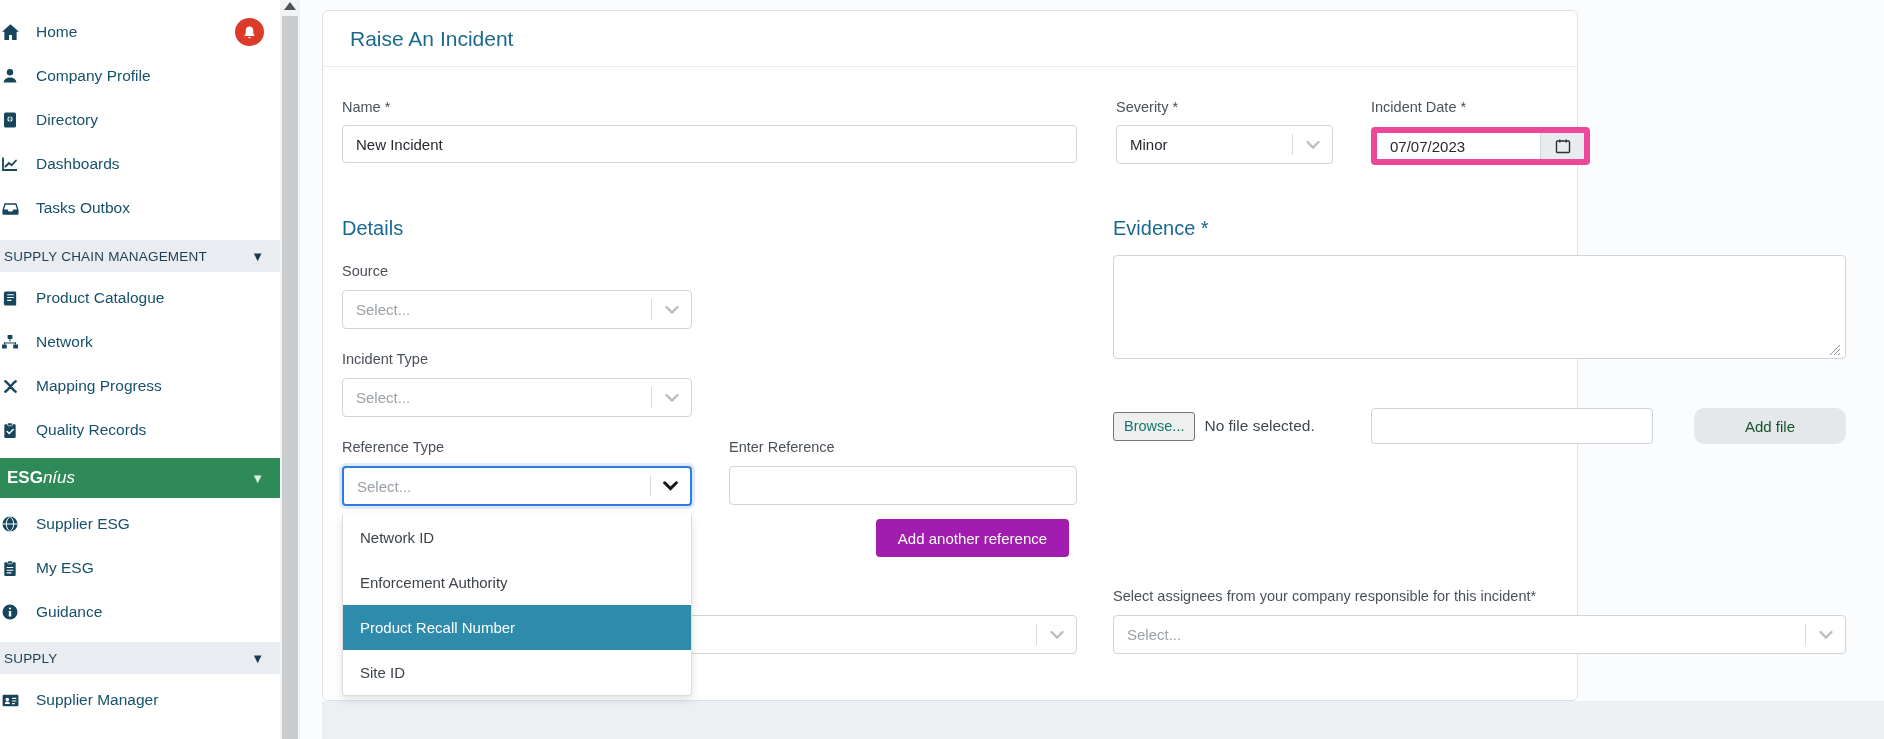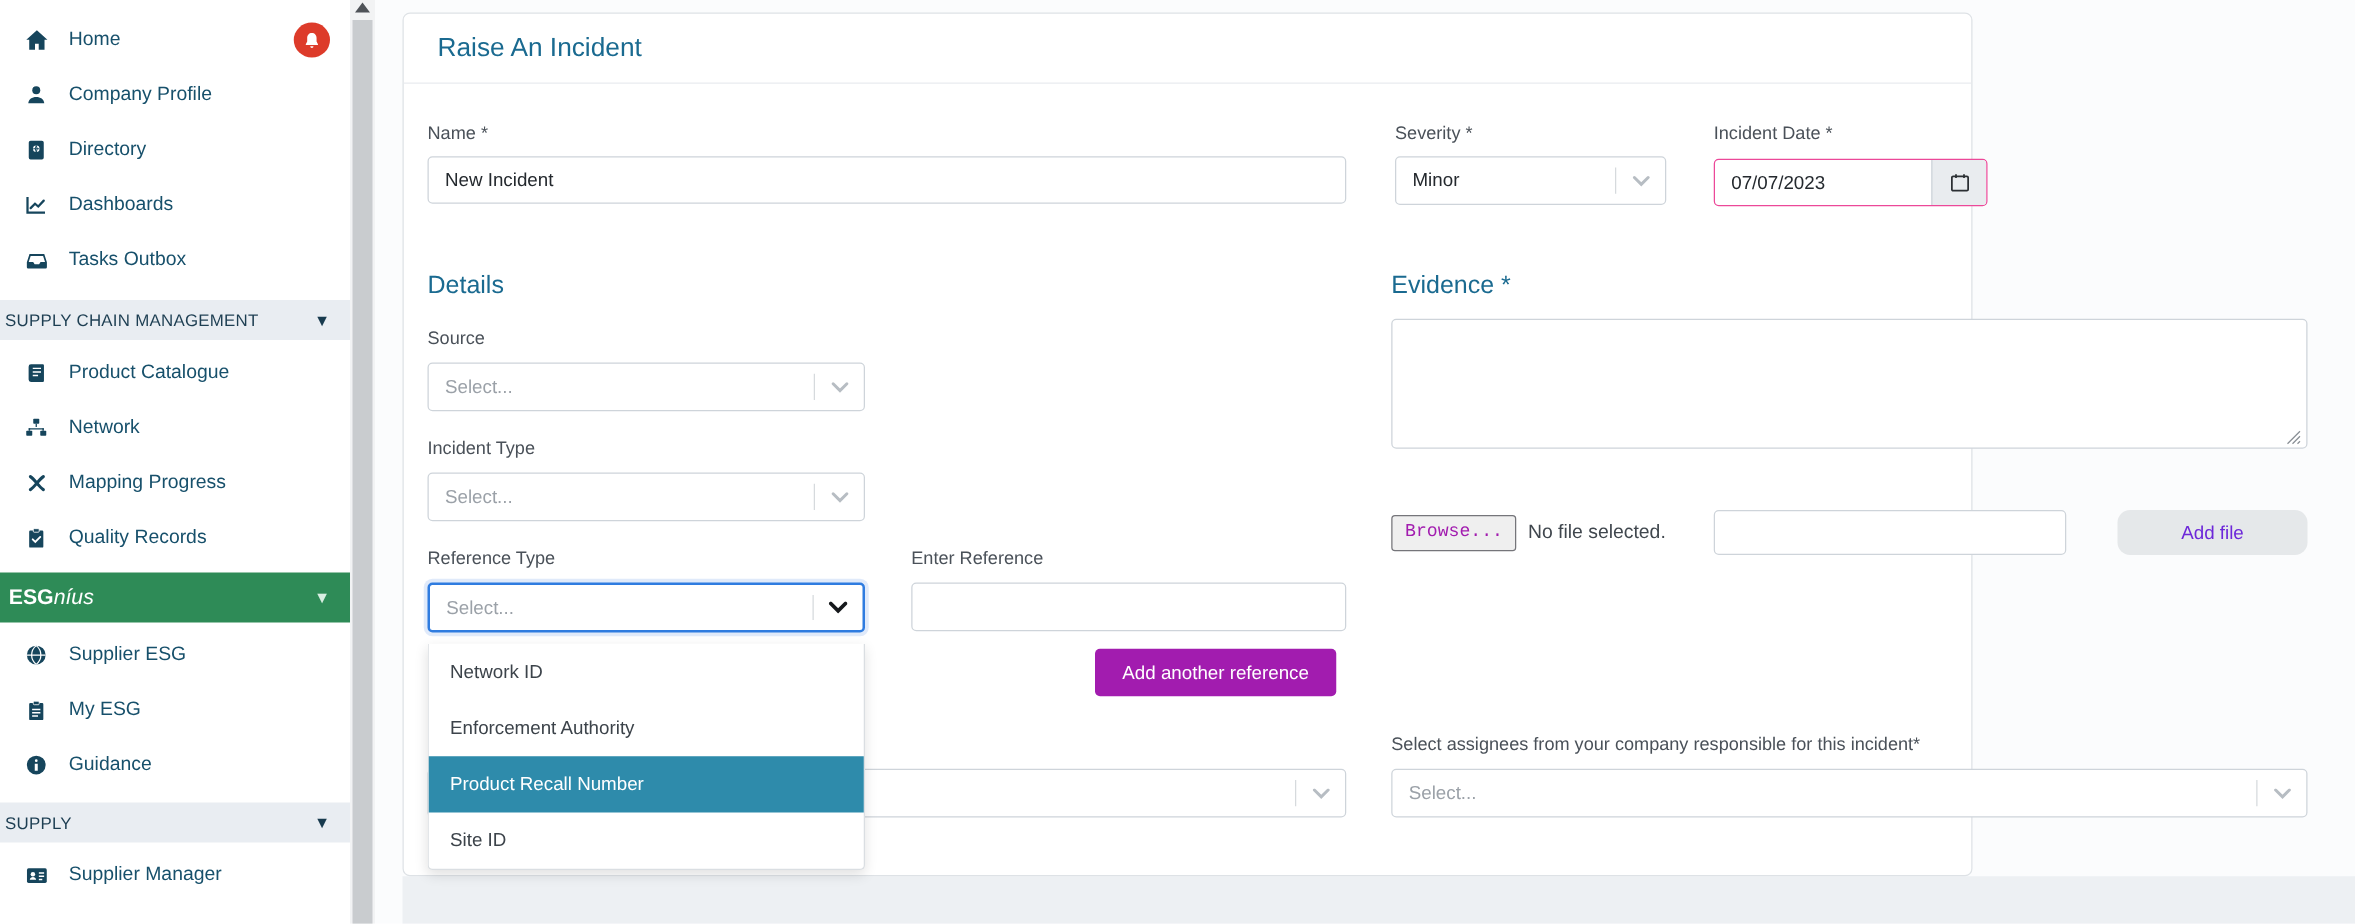--- a/index.html
+++ b/index.html
@@ -2,21 +2,21 @@
 <html><head>
 <meta charset="utf-8">
 <style>
   * { margin:0; padding:0; box-sizing:border-box; }
   html,body { width:1884px; height:739px; overflow:hidden; background:#fff;
               font-family:"Liberation Sans", sans-serif; }
   .app { position:relative; width:1884px; height:739px; }
 
   
   .sidebar { position:absolute; left:0; top:0; width:280px; height:739px; background:#fff; }
-  .nav-item { position:relative; height:44px; display:flex; align-items:center; padding-left:19px; cursor:pointer; }
+  .nav-item { position:relative; height:44px; display:flex; align-items:center; cursor:pointer; }
   .nav-item .ico { width:20px; height:20px; margin-right:16px; color:#16455c; flex:0 0 20px; display:flex; align-items:center; justify-content:center; }
   .nav-item .lbl { font-size:15.5px; color:#17506b; }
   .sidebar-pad-top { height:10px; }
   .section-hdr { position:relative; height:32px; background:#e9edf2; display:flex; align-items:center;
                  padding-left:4px; margin:10px 0 4px 0; }
   .section-hdr .txt { font-size:13.5px; color:#1d3e52; letter-spacing:.2px; }
   .section-hdr .chev, .brand .chev { position:absolute; right:16px; top:50%; transform:translateY(-50%); font-size:13px; color:#173a4e; }
   .brand { position:relative; height:40px; background:#2e8b57; display:flex; align-items:center; padding-left:7px; margin:6px 0 4px 0; }
   .brand .b1 { color:#fff; font-weight:bold; font-size:17px; }
   .brand .b2 { color:#fff; font-style:italic; font-size:17px; }
@@ -53,36 +53,36 @@
   .sel.focused .chev { color:#16191c; }
 
   .dropdown-list { position:absolute; left:19px; top:504px; width:350px; background:#fff;
                    border:1px solid #dadee2; border-top:none; border-radius:0 0 4px 4px;
                    box-shadow:0 4px 10px rgba(0,0,0,.12); z-index:6; }
   .option { height:45px; display:flex; align-items:center; padding-left:17px; font-size:15px; color:#3c434a; cursor:pointer; }
   .option.highlighted { background:#2e8bab; color:#fff; }
 
   .btn { border:none; border-radius:4px; font-size:15px; cursor:pointer; font-family:"Liberation Sans",sans-serif; }
   .btn-magenta { position:absolute; left:541px; top:508px; width:193px; height:38px; background:#a21caf; color:#fff;margin-left:12px; }
-  .btn-addfile { position:absolute; left:1371px; top:397px; width:152px; height:36px; background:#e5e8ea; color:#6d28d9;border-radius:10px; }
+  .btn-addfile { position:absolute; left:1371px; top:397px; width:152px; height:36px; background:#e5e8ea; color:#14532d;border-radius:10px; }
 
   .section-title { position:absolute; font-size:20px; color:#1a6a90; }
 
   .evi-textarea { position:absolute; left:790px; top:244px; width:733px; height:104px; border:1px solid #ced4da;
                   border-radius:4px; resize:none; font-family:"Liberation Sans",sans-serif; font-size:15px; padding:8px 12px; color:#24292e; }
   .grip { position:absolute; left:1506px; top:333px; width:12px; height:12px; }
 
   .file-row-browse { position:absolute; left:790px; top:400px; height:30px; display:flex; align-items:center; }
   .btn-browse { height:29px; padding:0 10px; background:#efefef; border:1px solid #75757a; border-radius:3px;
-                font-size:14.5px; color:#a21caf; cursor:pointer; font-family:Liberation Mono, monospace; }
+                font-size:14.5px; color:#0f766e; cursor:pointer; font-family:Liberation Sans, sans-serif; }
   .file-status { margin-left:9px; font-size:15.5px; color:#40474e; }
   .file-name-input { left:1048px; top:397px; width:282px; height:36px; }
 
   .date-group { position:absolute; left:1048px; top:116px; width:219px; height:38px; display:flex;
-                border:1px solid #ec4899; border-radius:4px; overflow:hidden; background:#fff; }
+                border:6px solid #ec4899; border-radius:4px; overflow:hidden; background:#fff; }
   .date-text { flex:1; display:flex; align-items:center; padding-left:13px; font-size:15px; color:#24292e; }
   .date-btn { width:44px; background:#e9ecef; border-left:1px solid #ced4da; display:flex; align-items:center; justify-content:center; cursor:pointer; }
 
   svg { display:block; }
 </style>
 </head>
 <body>
 
 <div class="app">
 

